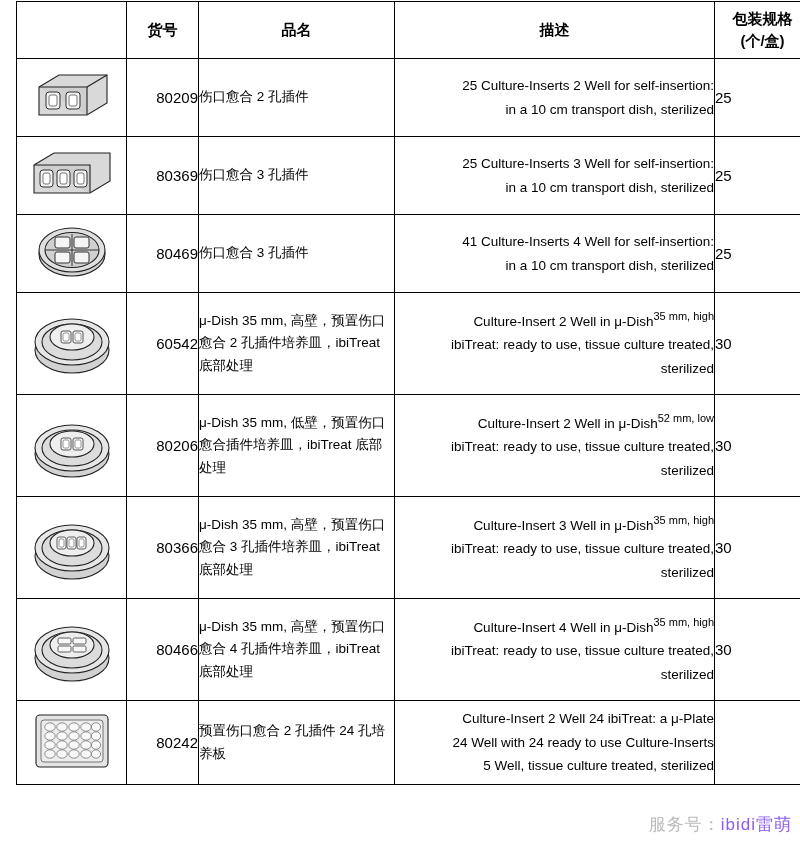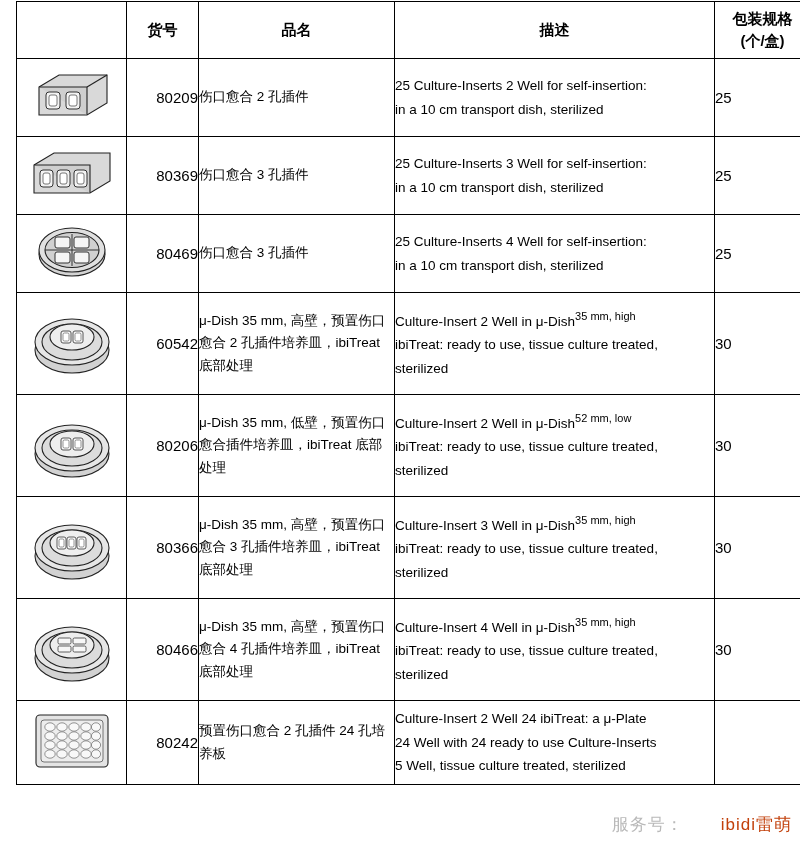--- a/index.html
+++ b/index.html
@@ -48,21 +48,21 @@
     text-align: right;
     font-size: 15px;
   }
   td.cell-name {
     text-align: left;
     font-size: 13.5px;
     line-height: 1.65;
     padding: 6px 7px;
   }
   td.cell-desc {
-    text-align: left;
+    text-align: right;
     font-size: 13.5px;
     line-height: 1.75;
     padding: 6px 8px;
   }
   td.cell-pack {
     font-size: 15px;
   }
   .sup-small {
     font-size: 11px;
     vertical-align: super;
@@ -78,21 +78,21 @@
     position: absolute;
     right: 8px;
     bottom: 8px;
     font-size: 17px;
     color: #b9b9b9;
     letter-spacing: 1px;
     font-family: "Liberation Sans", sans-serif;
     white-space: nowrap;
     pointer-events: none;
   }
-  .watermark .brand { color: #c2410c; margin-left: 37px; }
+  .watermark .brand { color: #8b5cf6; }
 </style>
 </head>
 <body>
 
 <table class="product-table">
   <colgroup>
     <col class="col-img">
       <col class="col-code">
       <col class="col-name">
       <col class="col-desc">
@@ -187,21 +187,21 @@
               <rect x="45" y="17" width="15" height="11" rx="2" fill="#f5f5f5"></rect>
               <rect x="26" y="32" width="15" height="11" rx="2" fill="#f5f5f5"></rect>
               <rect x="45" y="32" width="15" height="11" rx="2" fill="#f5f5f5"></rect>
             </g>
           </svg>
         </span>
       </td>
       <td class="cell-code">80469</td>
       <td class="cell-name">伤口愈合 3 孔插件</td>
       <td class="cell-desc">
-        <div>25 Culture-Inserts 4 Well for self-insertion:</div>
+        <div>41 Culture-Inserts 4 Well for self-insertion:</div>
         <div>in a 10 cm transport dish, sterilized</div>
       </td>
       <td class="cell-pack">25</td>
     </tr>
 
     <tr style="height:102px;">
       <td class="cell-img">
         <span class="illus">
           <svg width="98" height="76" viewBox="0 0 98 76">
             <g stroke="#222" stroke-width="1.1">

